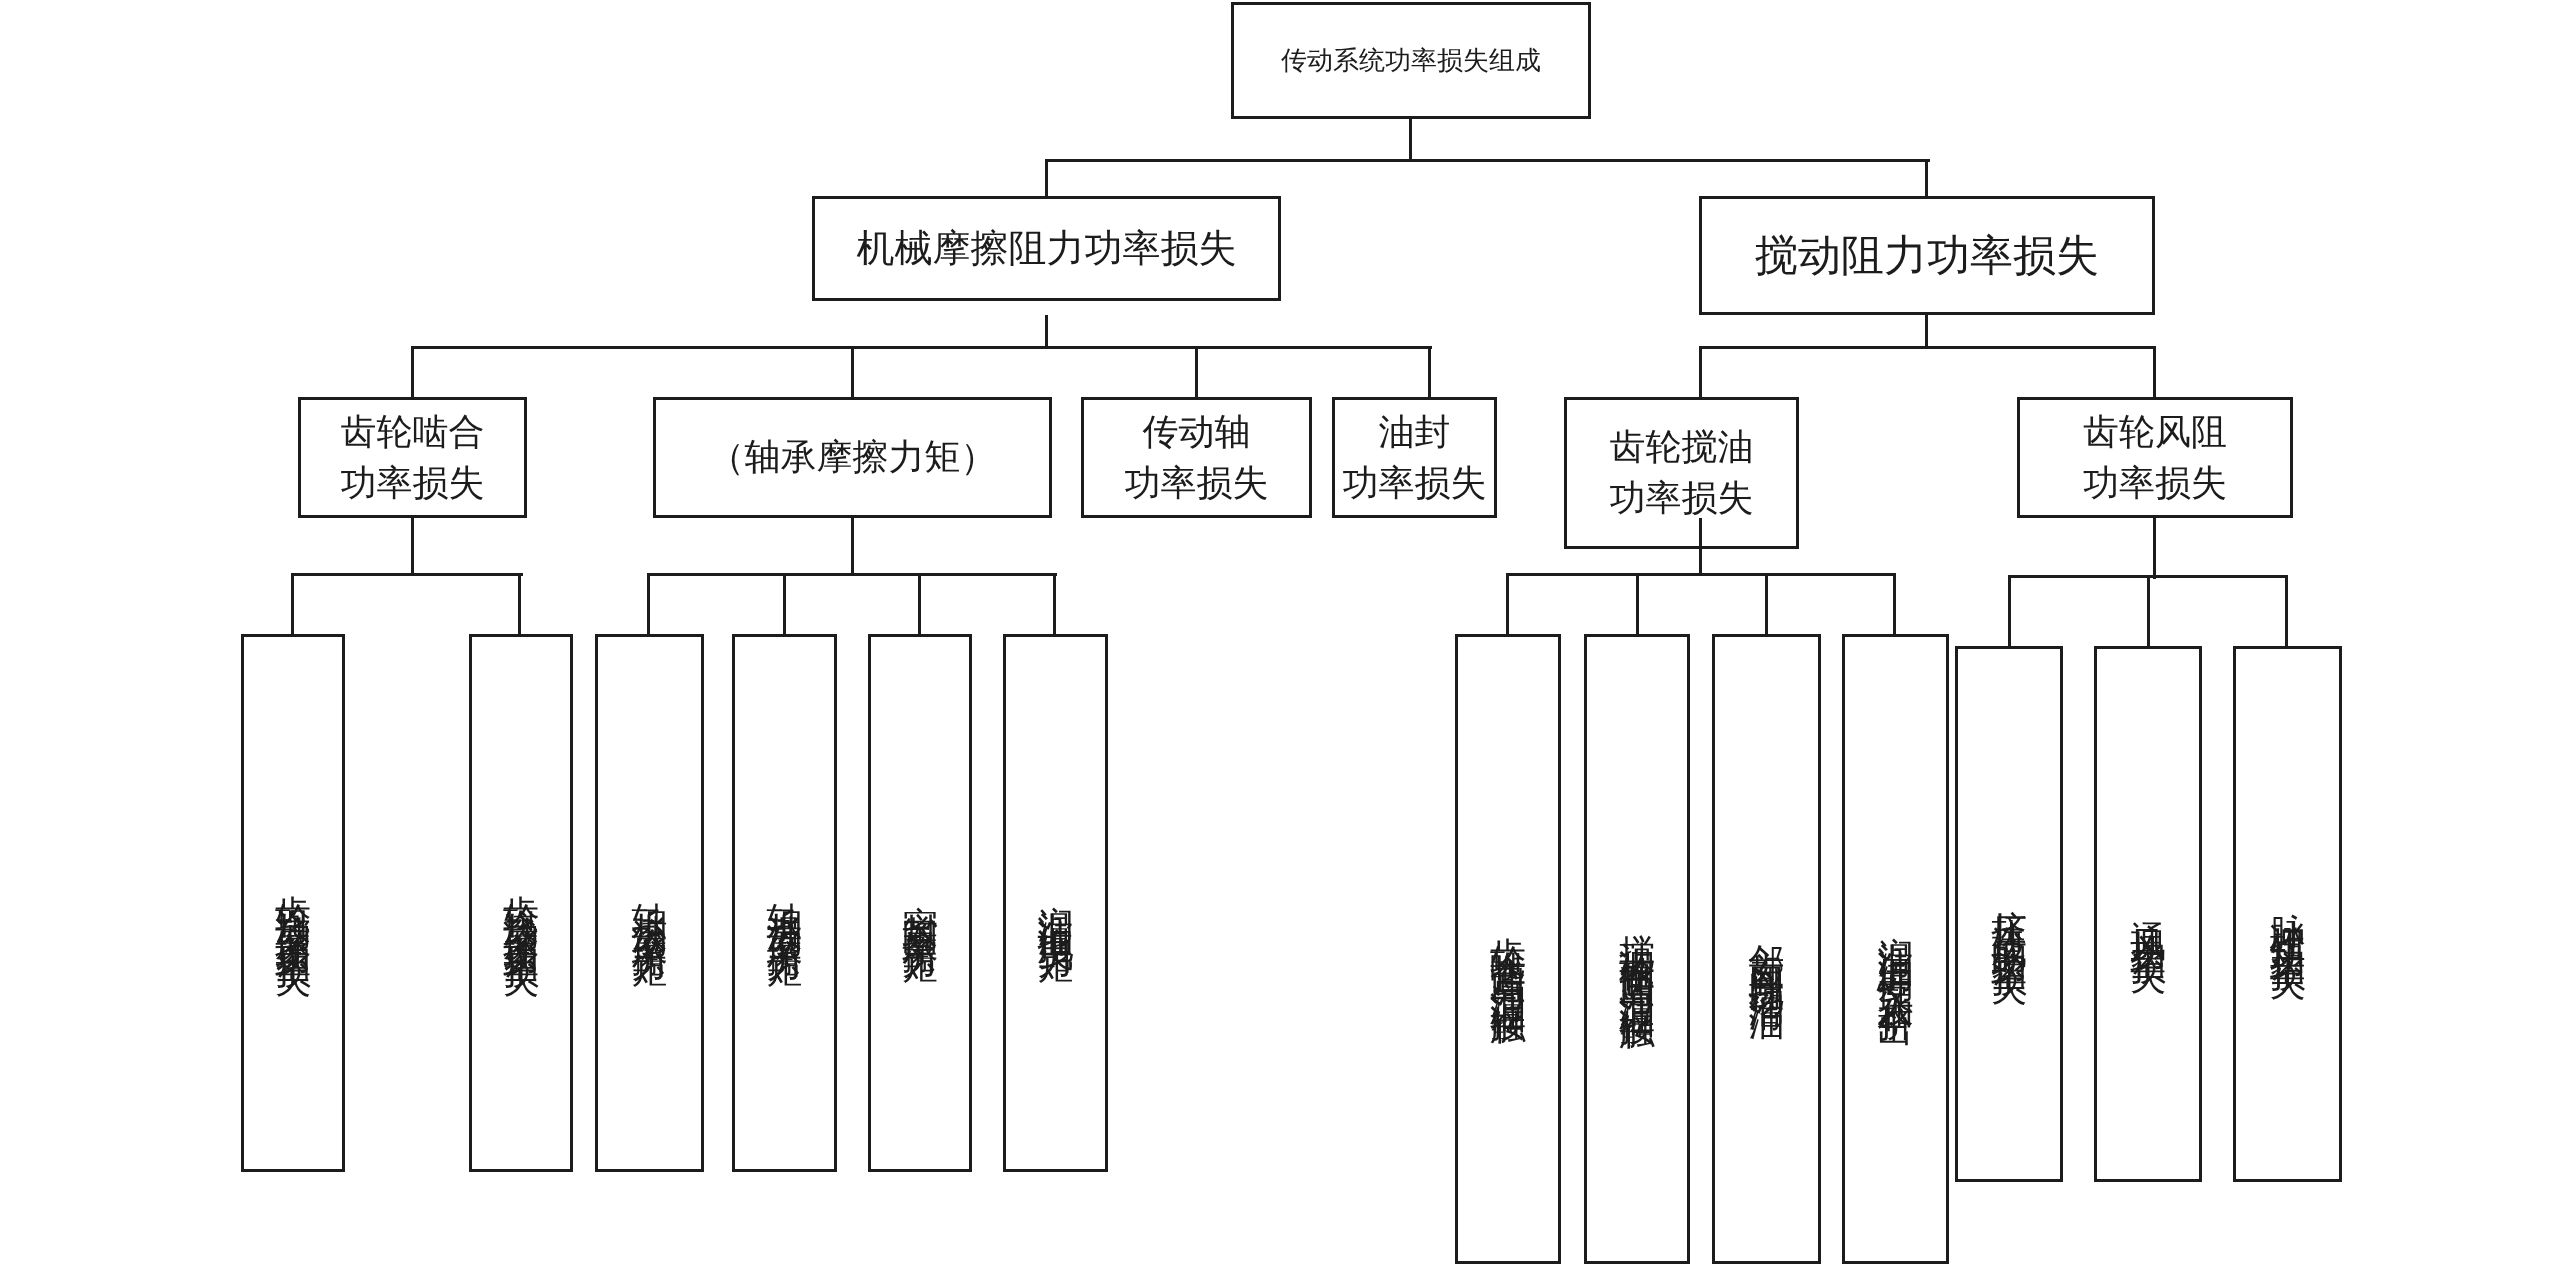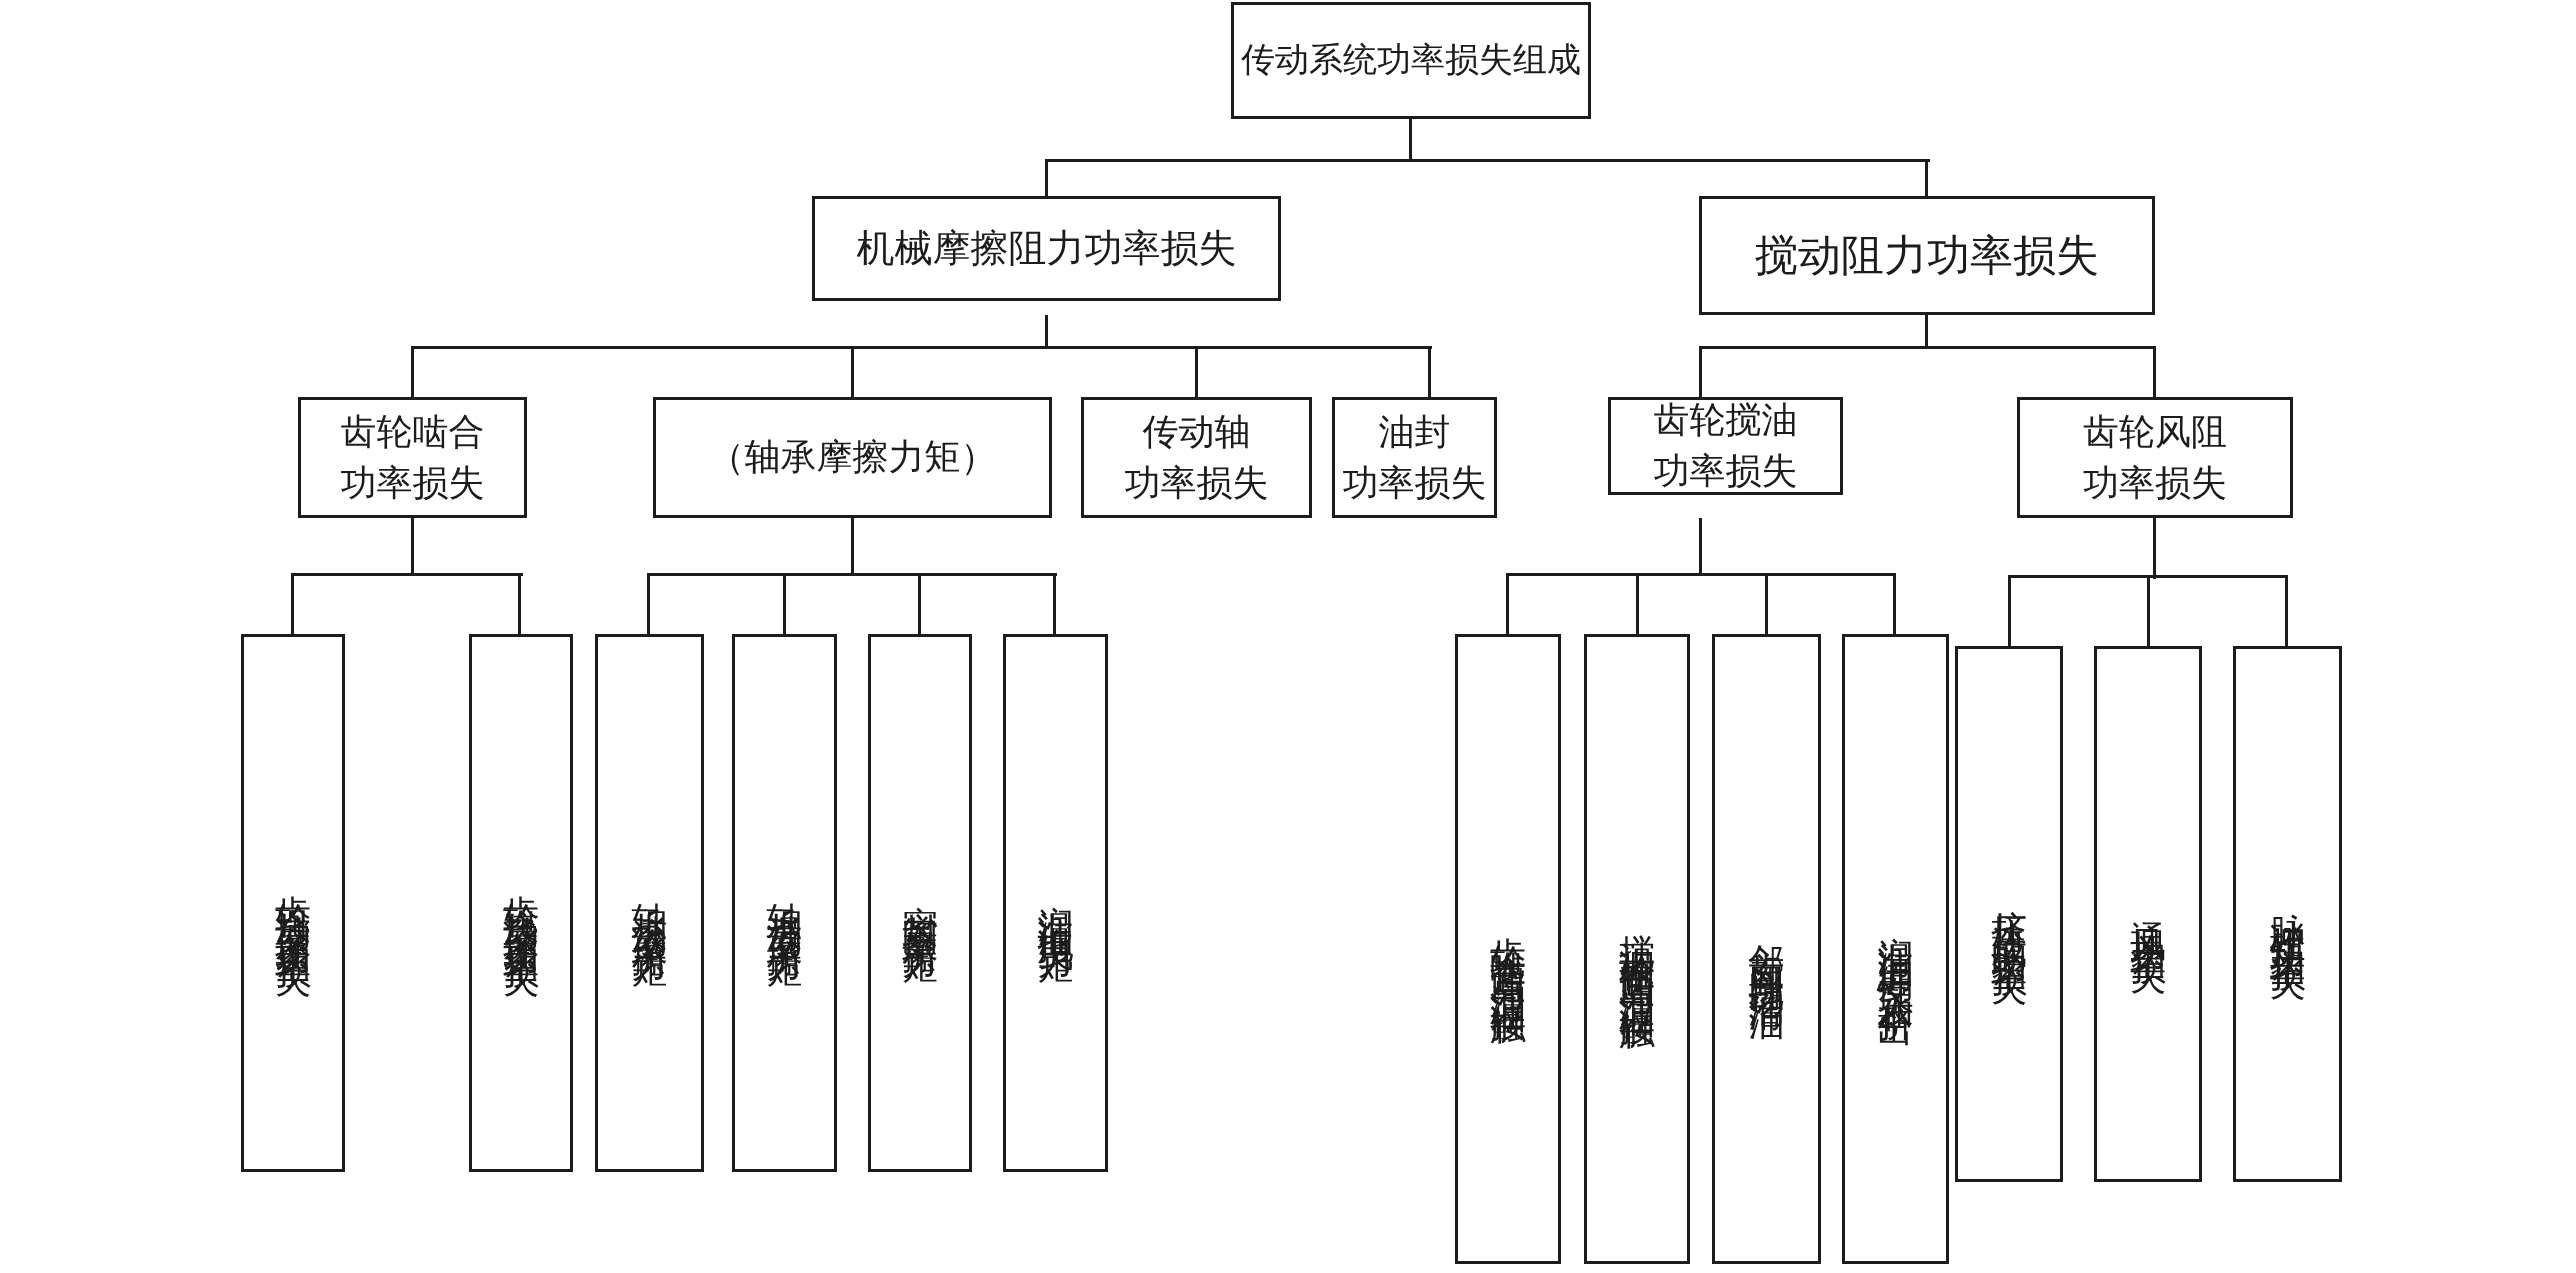--- a/index.html
+++ b/index.html
@@ -22,32 +22,32 @@
     background: #ffffff;
     display: flex;
     align-items: center;
     justify-content: center;
     text-align: center;
   }
   .node .lines { display: block; }
   .node .lines span { display: block; }
 
   
-  #node-root        { left: 1231px; top: 1.6px;   width: 360px; height: 117px; font-size: 34px; }
+  #node-root        { left: 1231px; top: 1.6px;   width: 360px; height: 117px; font-size: 26px; }
   #node-mechanical  { left: 812px;  top: 196px; width: 469px; height: 105px; font-size: 38px; }
   #node-churning    { left: 1699px; top: 196px; width: 456px; height: 119px; font-size: 43px; }
 
   
   .l3 { font-size: 36px; }
   .l3 .lines span { line-height: 51px; }
   #node-gear-mesh   { left: 298px;  top: 397px; width: 229px; height: 121px; }
   #node-bearing     { left: 653px;  top: 397px; width: 399px; height: 121px; }
   #node-shaft       { left: 1081px; top: 397px; width: 231px; height: 121px; }
   #node-oil-seal    { left: 1332px; top: 397px; width: 165px; height: 121px; }
-  #node-gear-churn  { left: 1608px; top: 397px; width: 235px; height: 98px; }
+  #node-gear-churn  { left: 1564px; top: 397px; width: 235px; height: 152px; }
   #node-windage     { left: 2017px; top: 397px; width: 276px; height: 121px; }
 
   
   .leaf { font-size: 36px; }
   .leaf span {
     writing-mode: vertical-rl;
     text-orientation: upright;
     letter-spacing: 7.4px;
     line-height: 1;
     white-space: nowrap;

